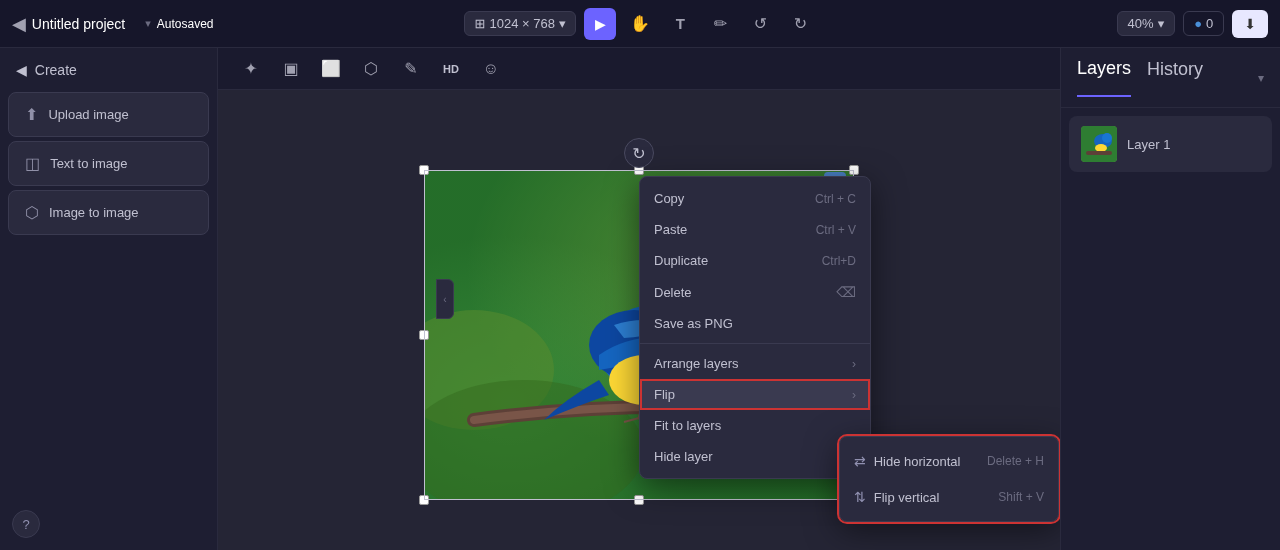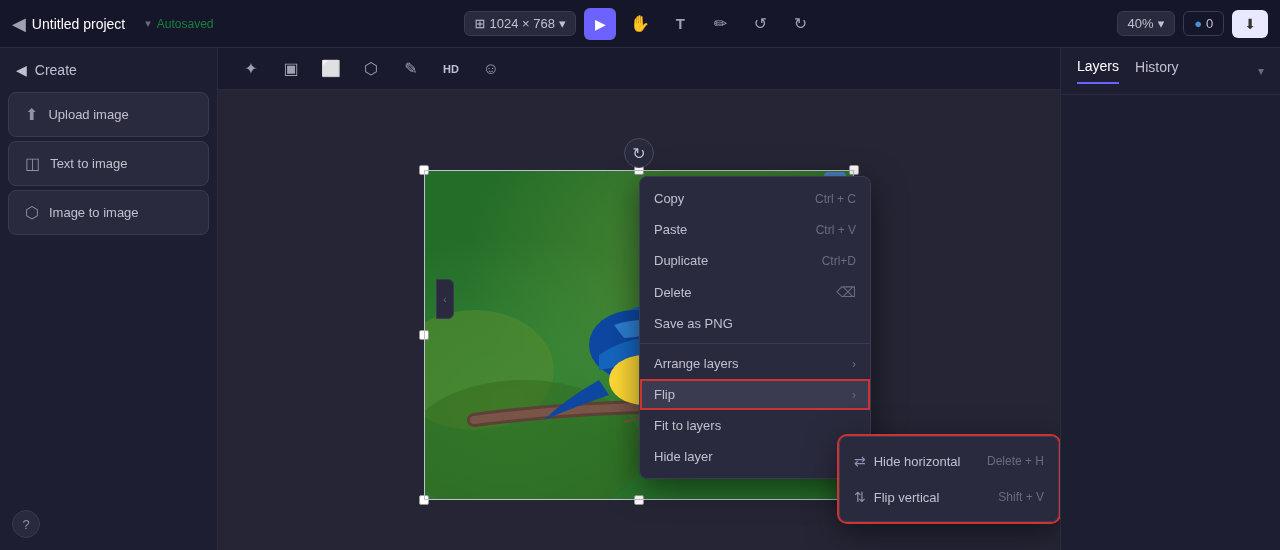--- a/index.html
+++ b/index.html
@@ -56,21 +56,21 @@
     .project-name {
       color: #ffffff;
       font-size: 14px;
       font-weight: 500;
       display: flex;
       align-items: center;
       gap: 20px;
       cursor: pointer;
     }
     .autosaved {
-      color: #15803d;
+      color: #ffffff;
       font-size: 12px;
     }
     .canvas-size-btn {
       background: #2a2a3e;
       border: 1px solid #3a3a50;
       border-radius: 6px;
       color: #c0c0d0;
       font-size: 13px;
       padding: 4px 10px;
       cursor: pointer;
@@ -310,24 +310,24 @@
       flex-shrink: 0;
     }
     .right-sidebar-tabs {
       display: flex;
       align-items: center;
       padding: 10px 16px;
       border-bottom: 1px solid #2a2a3e;
       gap: 16px;
     }
     .right-tab {
-      font-size: 14px;
-      color: #c0c0d0;
-      cursor: pointer;
-      padding-bottom: 8px;
+      font-size: 18px;
+      color: #c0c0d0;
+      cursor: pointer;
+      padding-bottom: 16px;
     }
     .right-tab.active {
       color: #ffffff;
       border-bottom: 2px solid #6c63ff;
     }
     .right-tab-chevron {
       margin-left: auto;
       color: #6b6b80;
       font-size: 12px;
     }
@@ -655,15 +655,27 @@
       <span>›</span>
     </div>
   </div>
 
   <div class="right-sidebar">
     <div class="right-sidebar-tabs">
       <span class="right-tab active">Layers</span>
       <span class="right-tab">History</span>
       <span class="right-tab-chevron">▾</span>
     </div>
+    <div class="layer-item">
+      <div class="layer-thumb">
+        <svg width="36" height="36">
+          <rect width="36" height="36" fill="#2e7d32"></rect>
+          <ellipse cx="22" cy="15" rx="9" ry="7" fill="#1565c0"></ellipse>
+          <circle cx="26" cy="12" r="5" fill="#1976d2"></circle>
+          <ellipse cx="20" cy="22" rx="6" ry="4" fill="#fdd835"></ellipse>
+          <rect x="5" y="25" width="26" height="4" rx="2" fill="#5d4037"></rect>
+        </svg>
+      </div>
+      <span class="layer-name">Layer 1</span>
+    </div>
   </div>
 
 </div>
 
 </body></html>

